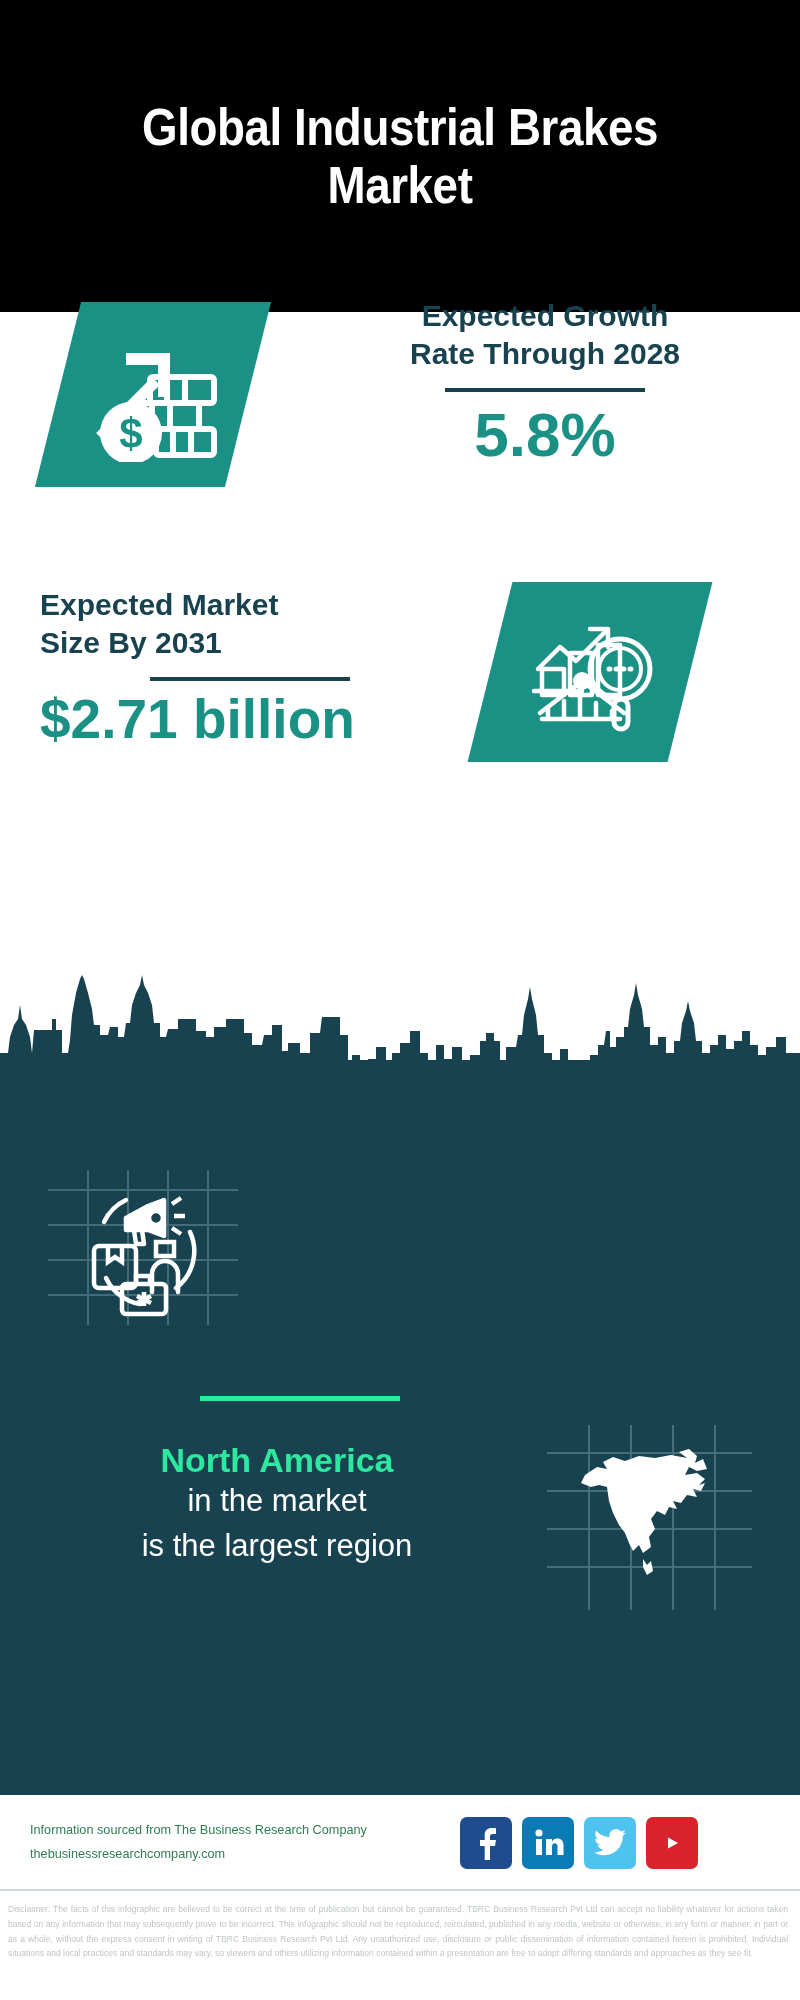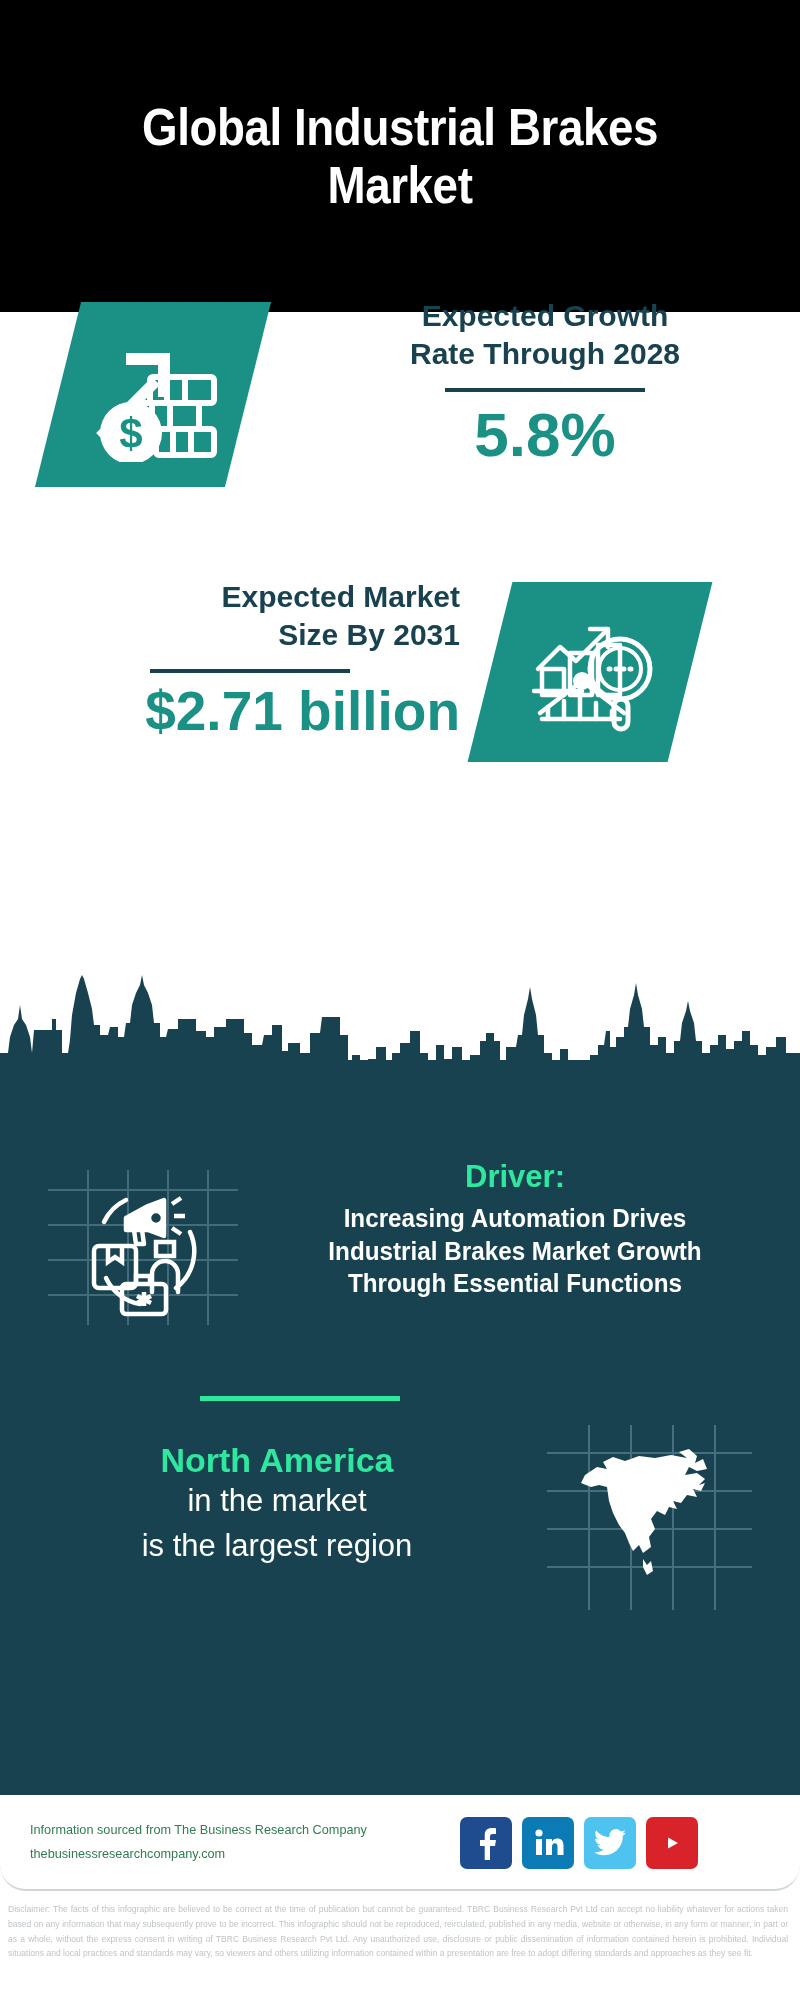--- a/index.html
+++ b/index.html
@@ -41,21 +41,21 @@
   .growth-text { position:absolute; left:330px; top:-15px; width:430px; text-align:center; }
   .lbl-dark {
     color:#18424f; font-size:30px; font-weight:bold; line-height:1.28;
   }
   .rule-dark { width:200px; height:4px; background:#18424f; margin:14px auto 10px; }
   .big-teal { color:#1b9185; font-size:62px; font-weight:bold; line-height:1.05; }
 
   
   .sec-size { position:absolute; left:0; top:570px; width:800px; height:220px; }
   .icon-size-box { left:490px; top:12px; width:200px; height:180px; }
-  .size-text { position:absolute; left:40px; top:8px; width:420px; text-align:right; }
+  .size-text { position:absolute; left:40px; top:16px; width:420px; text-align:left; }
   .big-teal-2 { color:#1b9185; font-size:55px; font-weight:bold; line-height:1.05; }
 
   
   .dark-body {
     position:absolute; left:0; top:1060px; width:800px; height:735px;
     background:#18424f;
   }
   .skyline { position:absolute; left:0; top:975px; width:800px; height:95px; }
 
   
@@ -72,21 +72,21 @@
   .sec-region { position:absolute; left:0; top:1440px; width:800px; height:230px;margin-left:12px; }
   .region-text { position:absolute; left:45px; top:0px; width:440px; text-align:center; }
   .region-title { color:#2ee8a0; font-size:34px; font-weight:bold; line-height:1.2; }
   .region-body { color:#ffffff; font-size:31px; line-height:1.3; margin-top:5px; }
   .icon-map-box { position:absolute; left:535px; top:-15px; width:205px; height:185px; }
 
   
   .footer {
     position:absolute; left:0; top:1795px; width:800px; height:96px;
     background:#ffffff; border-bottom:2px solid #cfd6d9;
-    display:flex; align-items:center;border-radius:26px;
+    display:flex; align-items:center;
   }
   .footer-text { margin-left:30px; width:420px; color:#2f7d52; font-size:13.5px; line-height:1.75;
      transform:scaleX(0.94); transform-origin:left center; }
   .socials { position:absolute; left:460px; top:22px; display:flex; gap:10px; }
   .sq { width:52px; height:52px; border-radius:7px; display:flex; align-items:center; justify-content:center; }
   .sq.fb { background:#1e4c8f; }
   .sq.li { background:#0b7bb5; }
   .sq.tw { background:#4fc3f0; }
   .sq.yt { background:#d8232a; }
 
@@ -233,26 +233,20 @@
         </g>
 
         <g fill="none" stroke="#fff" stroke-width="4.5">
           <rect x="74" y="114" width="44" height="30" rx="4"></rect>
           <path d="M88 114 v-8 h14 v8"></path>
           <path d="M96 122 v14 M89 126 l14 7 M103 126 l-14 7"></path>
         </g>
       </svg>
     </div>
 
-    <div class="driver-text">
-      <div class="driver-title">Driver:</div>
-      <div class="driver-body">Increasing Automation Drives</div>
-      <div class="driver-body" style="margin-top:0">Industrial Brakes Market Growth</div>
-      <div class="driver-body" style="margin-top:0">Through Essential Functions</div>
-    </div>
   </div>
 
   <div class="rule-mint"></div>
 
   <div class="sec-region">
     <div class="region-text">
       <div class="region-title">North America</div>
       <div class="region-body" style="margin-top:0">in the market</div>
       <div class="region-body">is the largest region</div>
     </div>

